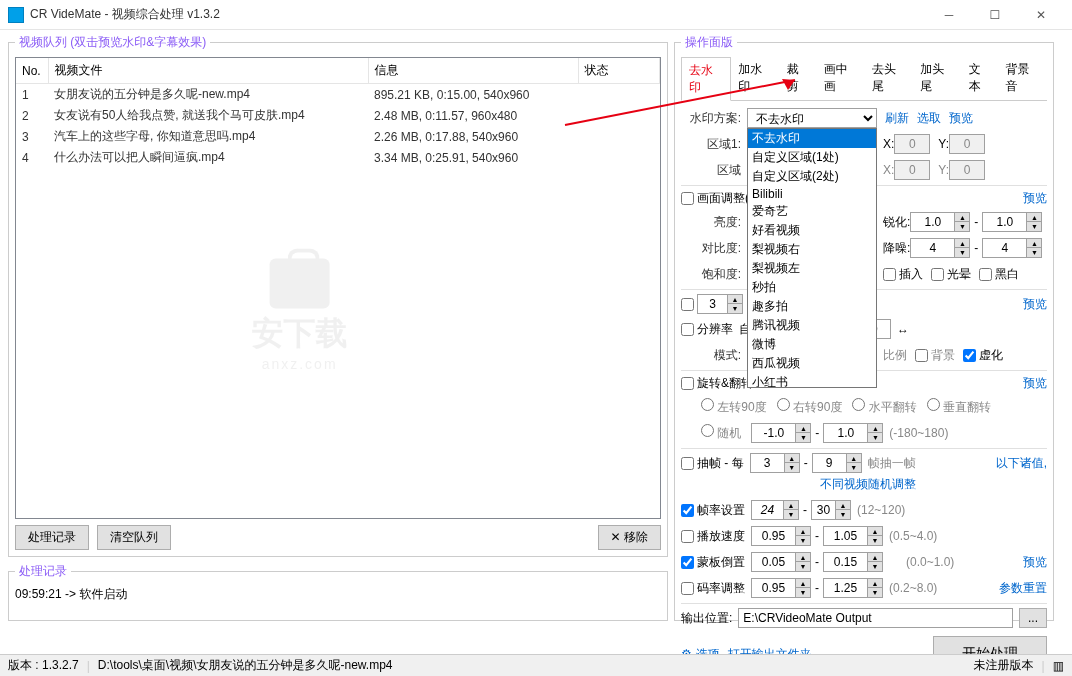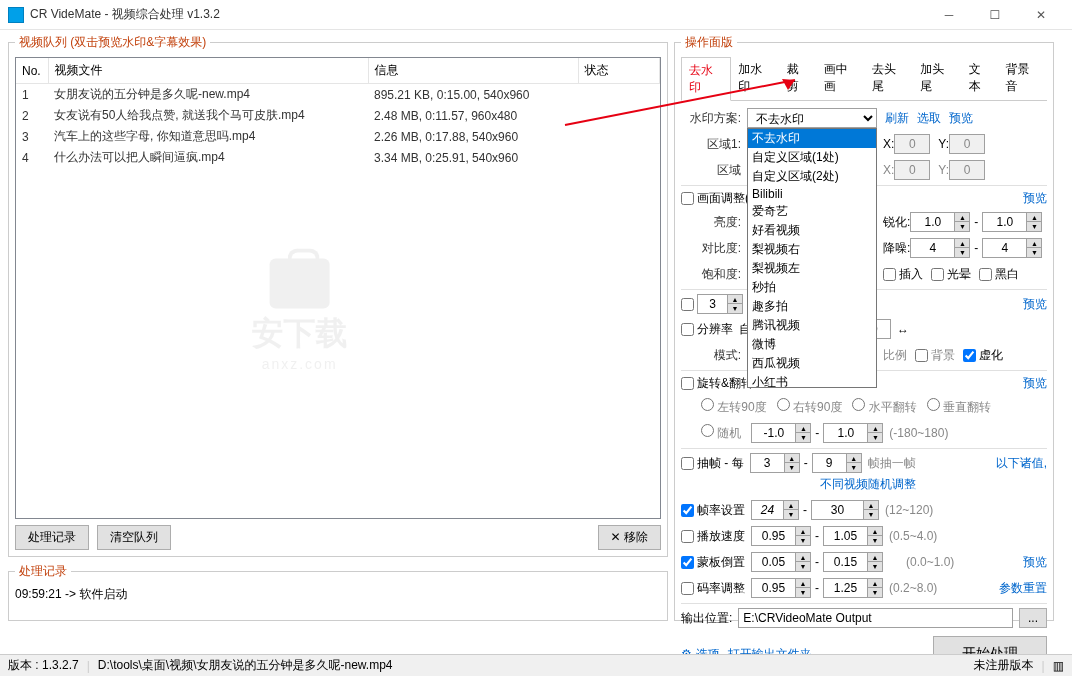--- a/index.html
+++ b/index.html
@@ -4,21 +4,21 @@
 <style>
 *{box-sizing:border-box;margin:0;padding:0;font-family:"Microsoft YaHei",Arial,sans-serif;font-size:12px;}
 body{background:#fff;width:1072px;height:676px;overflow:hidden;position:relative;}
 .titlebar{height:30px;background:#fff;display:flex;align-items:center;padding:12px 8px;border-bottom:1px solid #e5e5e5;}
 .titlebar .app-icon{width:16px;height:16px;background:#00a0e9;border:1px solid #0080c0;margin-right:6px;}
 .titlebar .title{color:#333;}
 .titlebar .spacer{flex:1;}
 .titlebar .winbtn{width:46px;height:30px;display:flex;align-items:center;justify-content:center;color:#555;}
 .main{display:flex;height:595px;padding:4px 8px;}
 fieldset{border:1px solid #ccc;padding:6px;position:relative;}
-legend{padding:0 4px;color:#c2410c;}
+legend{padding:0 4px;color:#8b5cf6;}
 .left-panel{width:660px;display:flex;flex-direction:column;margin-right:6px;}
 .video-queue{flex:1;display:flex;flex-direction:column;}
 .table-wrap{flex:1;border:1px solid #828790;background:#fff;overflow:hidden;}
 table{width:100%;border-collapse:collapse;}
 th{text-align:left;padding:4px 6px;font-weight:normal;background:#fff;border-right:1px solid #e5e5e5;border-bottom:1px solid #e5e5e5;}
 td{padding:2px 6px;color:#333;}
 .col-no{width:32px;}
 .col-file{width:320px;}
 .col-info{width:210px;}
 .queue-buttons{display:flex;margin-top:6px;align-items:center;}
@@ -336,21 +336,21 @@
       <span>帧率设置</span>
       <div class="spin" style="margin-left:6px">
           <input type="text" class="num-input" style="width: 32px; font-style: italic;" value="24">
           <div class="spinbtns">
             <span>▲</span>
             <span>▼</span>
           </div>
         </div>
       <span style="margin:0 4px">-</span>
       <div class="spin">
-          <input type="text" class="num-input" style="width: 52px;" value="30">
+          <input type="text" class="num-input" style="width: 24px;" value="30">
           <div class="spinbtns">
             <span>▲</span>
             <span>▼</span>
           </div>
         </div>
       <span style="margin-left:6px" class="disabled">(12~120)</span>
     </div>
     <div class="row">
       <input type="checkbox" style="">
       <span>播放速度</span>

